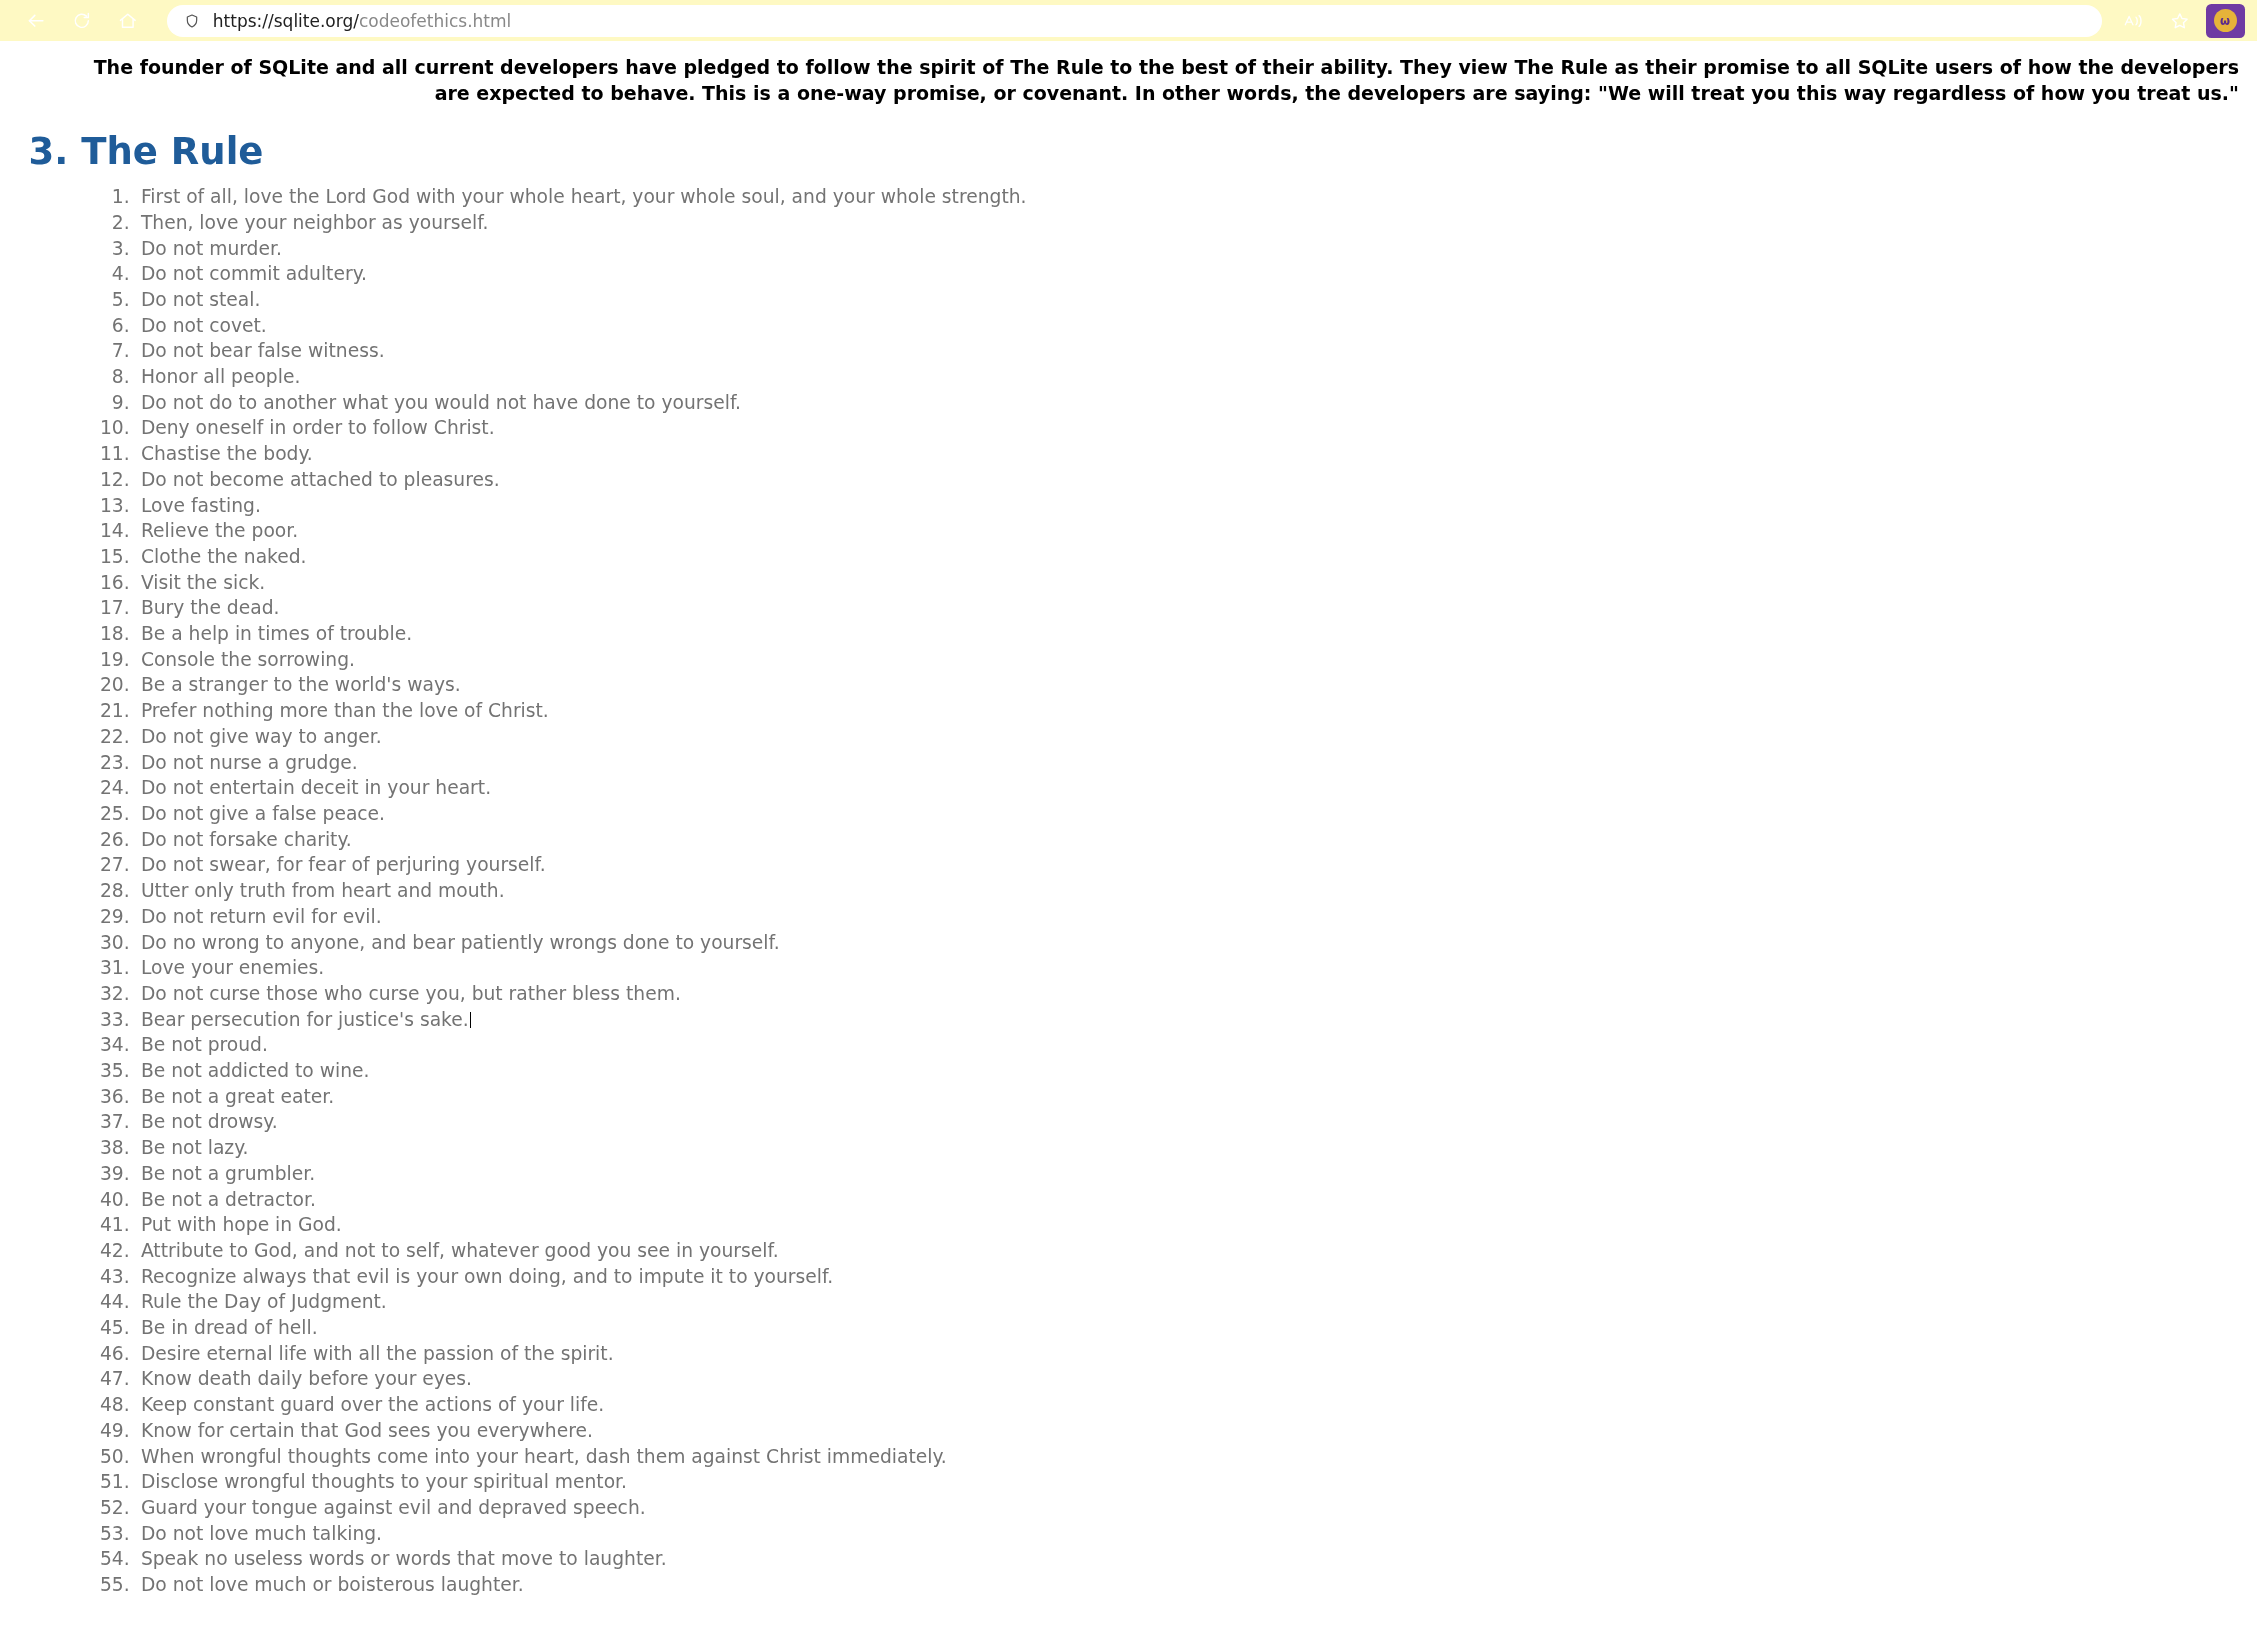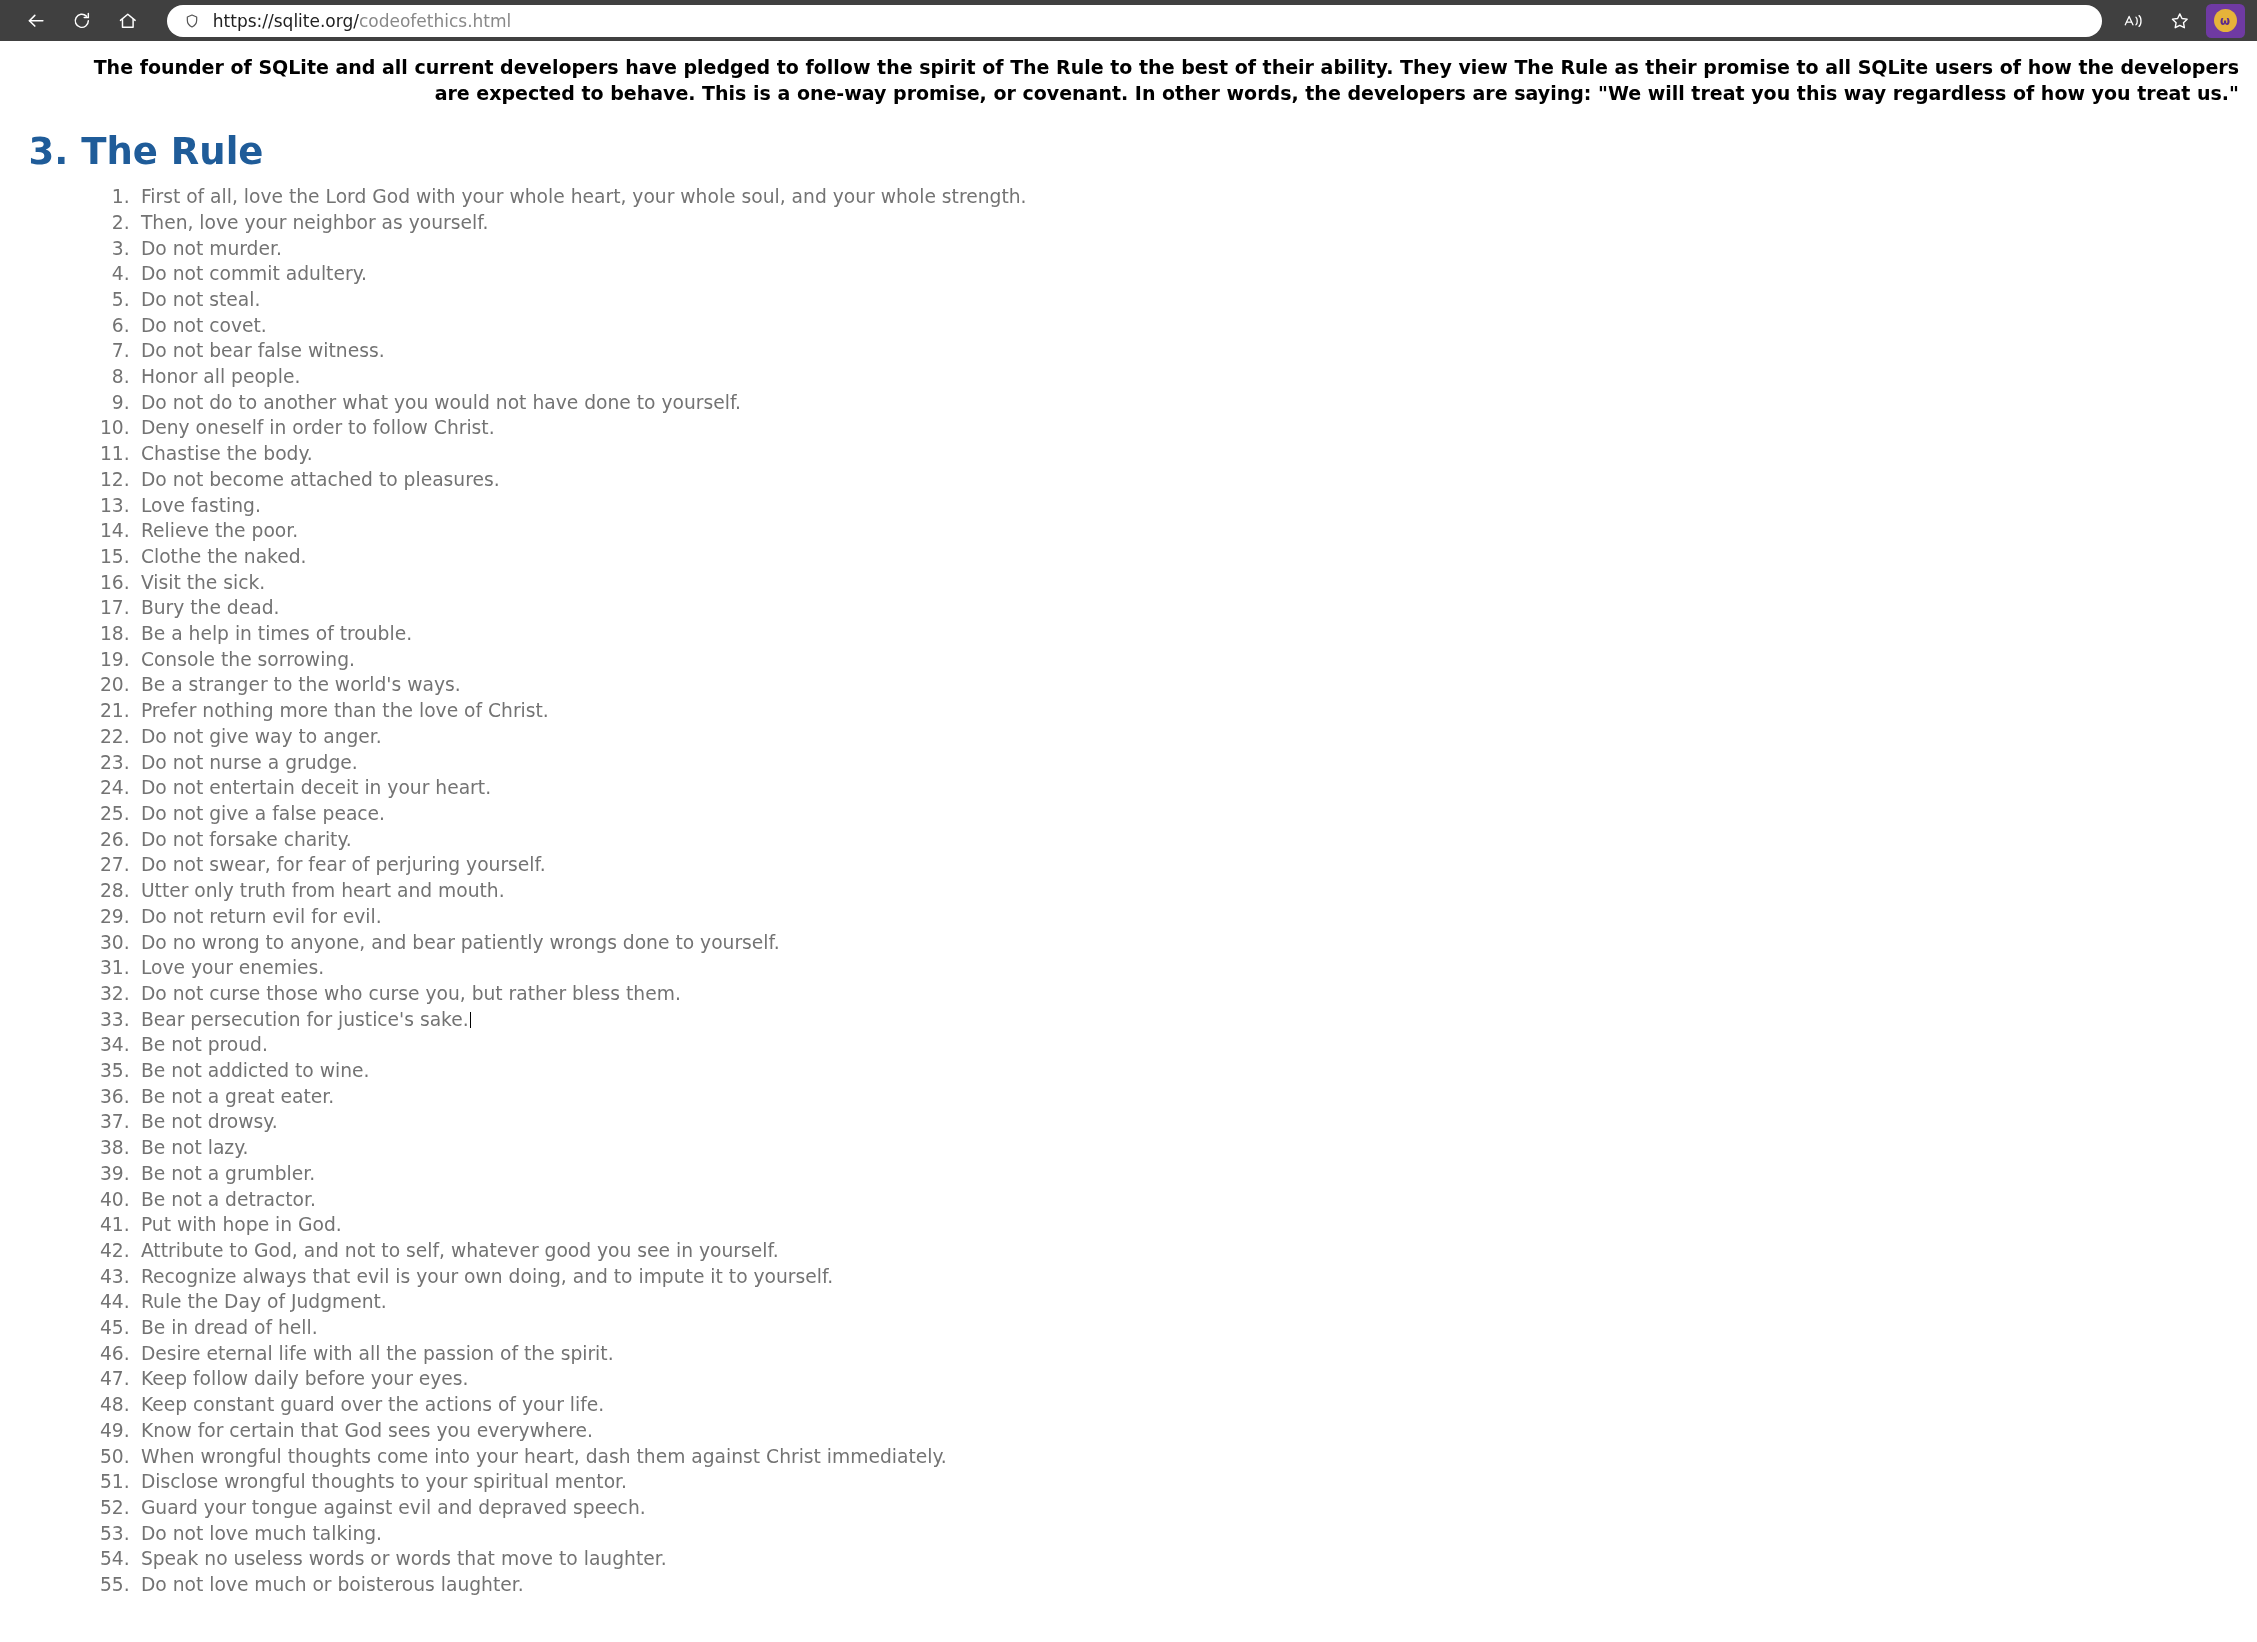--- a/index.html
+++ b/index.html
@@ -10,21 +10,21 @@
   }
   body {
     width: 2257px;
     height: 1642px;
     overflow: hidden;
   }
 
   
   .browser-bar {
     height: 41px;
-    background: #404040;
+    background: #fef9c3;
     display: flex;
     align-items: center;
     padding: 0 12.5px;
     box-sizing: border-box;
     position: relative;
   }
   .nav-btn {
     width: 46px;
     height: 36px;
     display: flex;
@@ -247,21 +247,21 @@
       <li><span>Be not drowsy.</span></li>
       <li><span>Be not lazy.</span></li>
       <li><span>Be not a grumbler.</span></li>
       <li><span>Be not a detractor.</span></li>
       <li><span>Put with hope in God.</span></li>
       <li><span>Attribute to God, and not to self, whatever good you see in yourself.</span></li>
       <li><span>Recognize always that evil is your own doing, and to impute it to yourself.</span></li>
       <li><span>Rule the Day of Judgment.</span></li>
       <li><span>Be in dread of hell.</span></li>
       <li><span>Desire eternal life with all the passion of the spirit.</span></li>
-      <li><span>Keep follow daily before your eyes.</span></li>
+      <li><span>Know death daily before your eyes.</span></li>
       <li><span>Keep constant guard over the actions of your life.</span></li>
       <li><span>Know for certain that God sees you everywhere.</span></li>
       <li><span>When wrongful thoughts come into your heart, dash them against Christ immediately.</span></li>
       <li><span>Disclose wrongful thoughts to your spiritual mentor.</span></li>
       <li><span>Guard your tongue against evil and depraved speech.</span></li>
       <li><span>Do not love much talking.</span></li>
       <li><span>Speak no useless words or words that move to laughter.</span></li>
       <li><span>Do not love much or boisterous laughter.</span></li>
     </ol>
 

